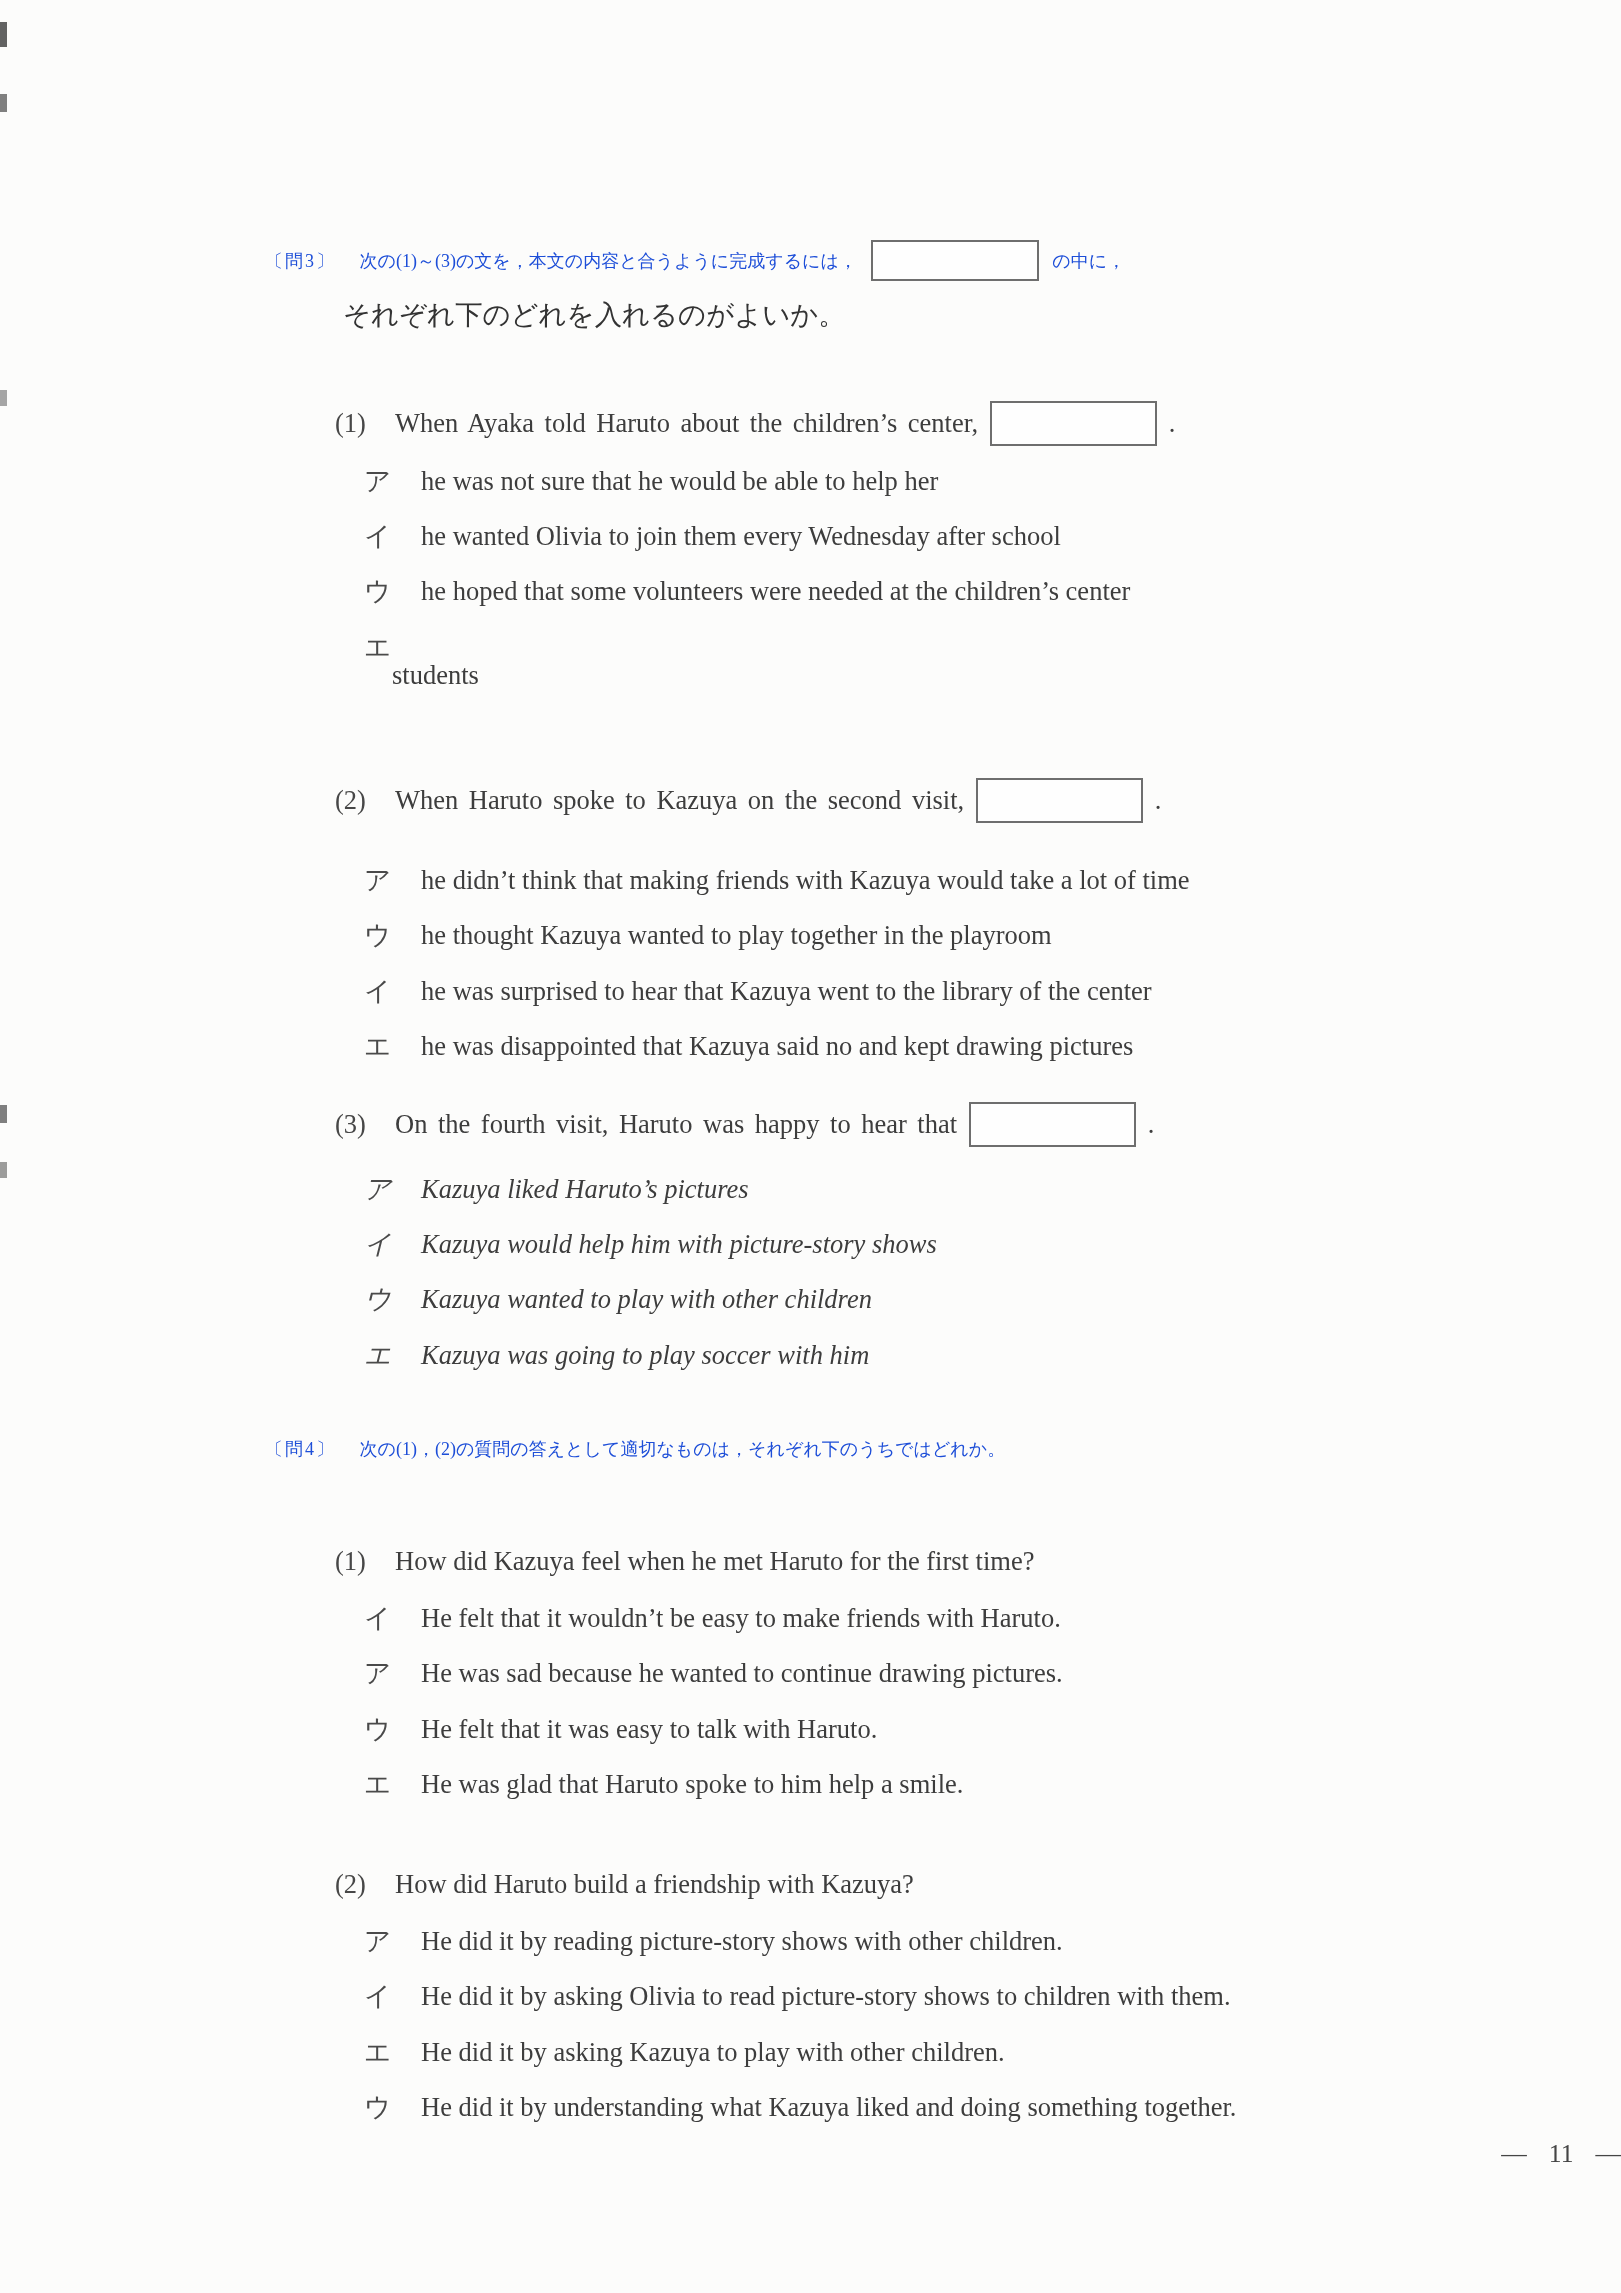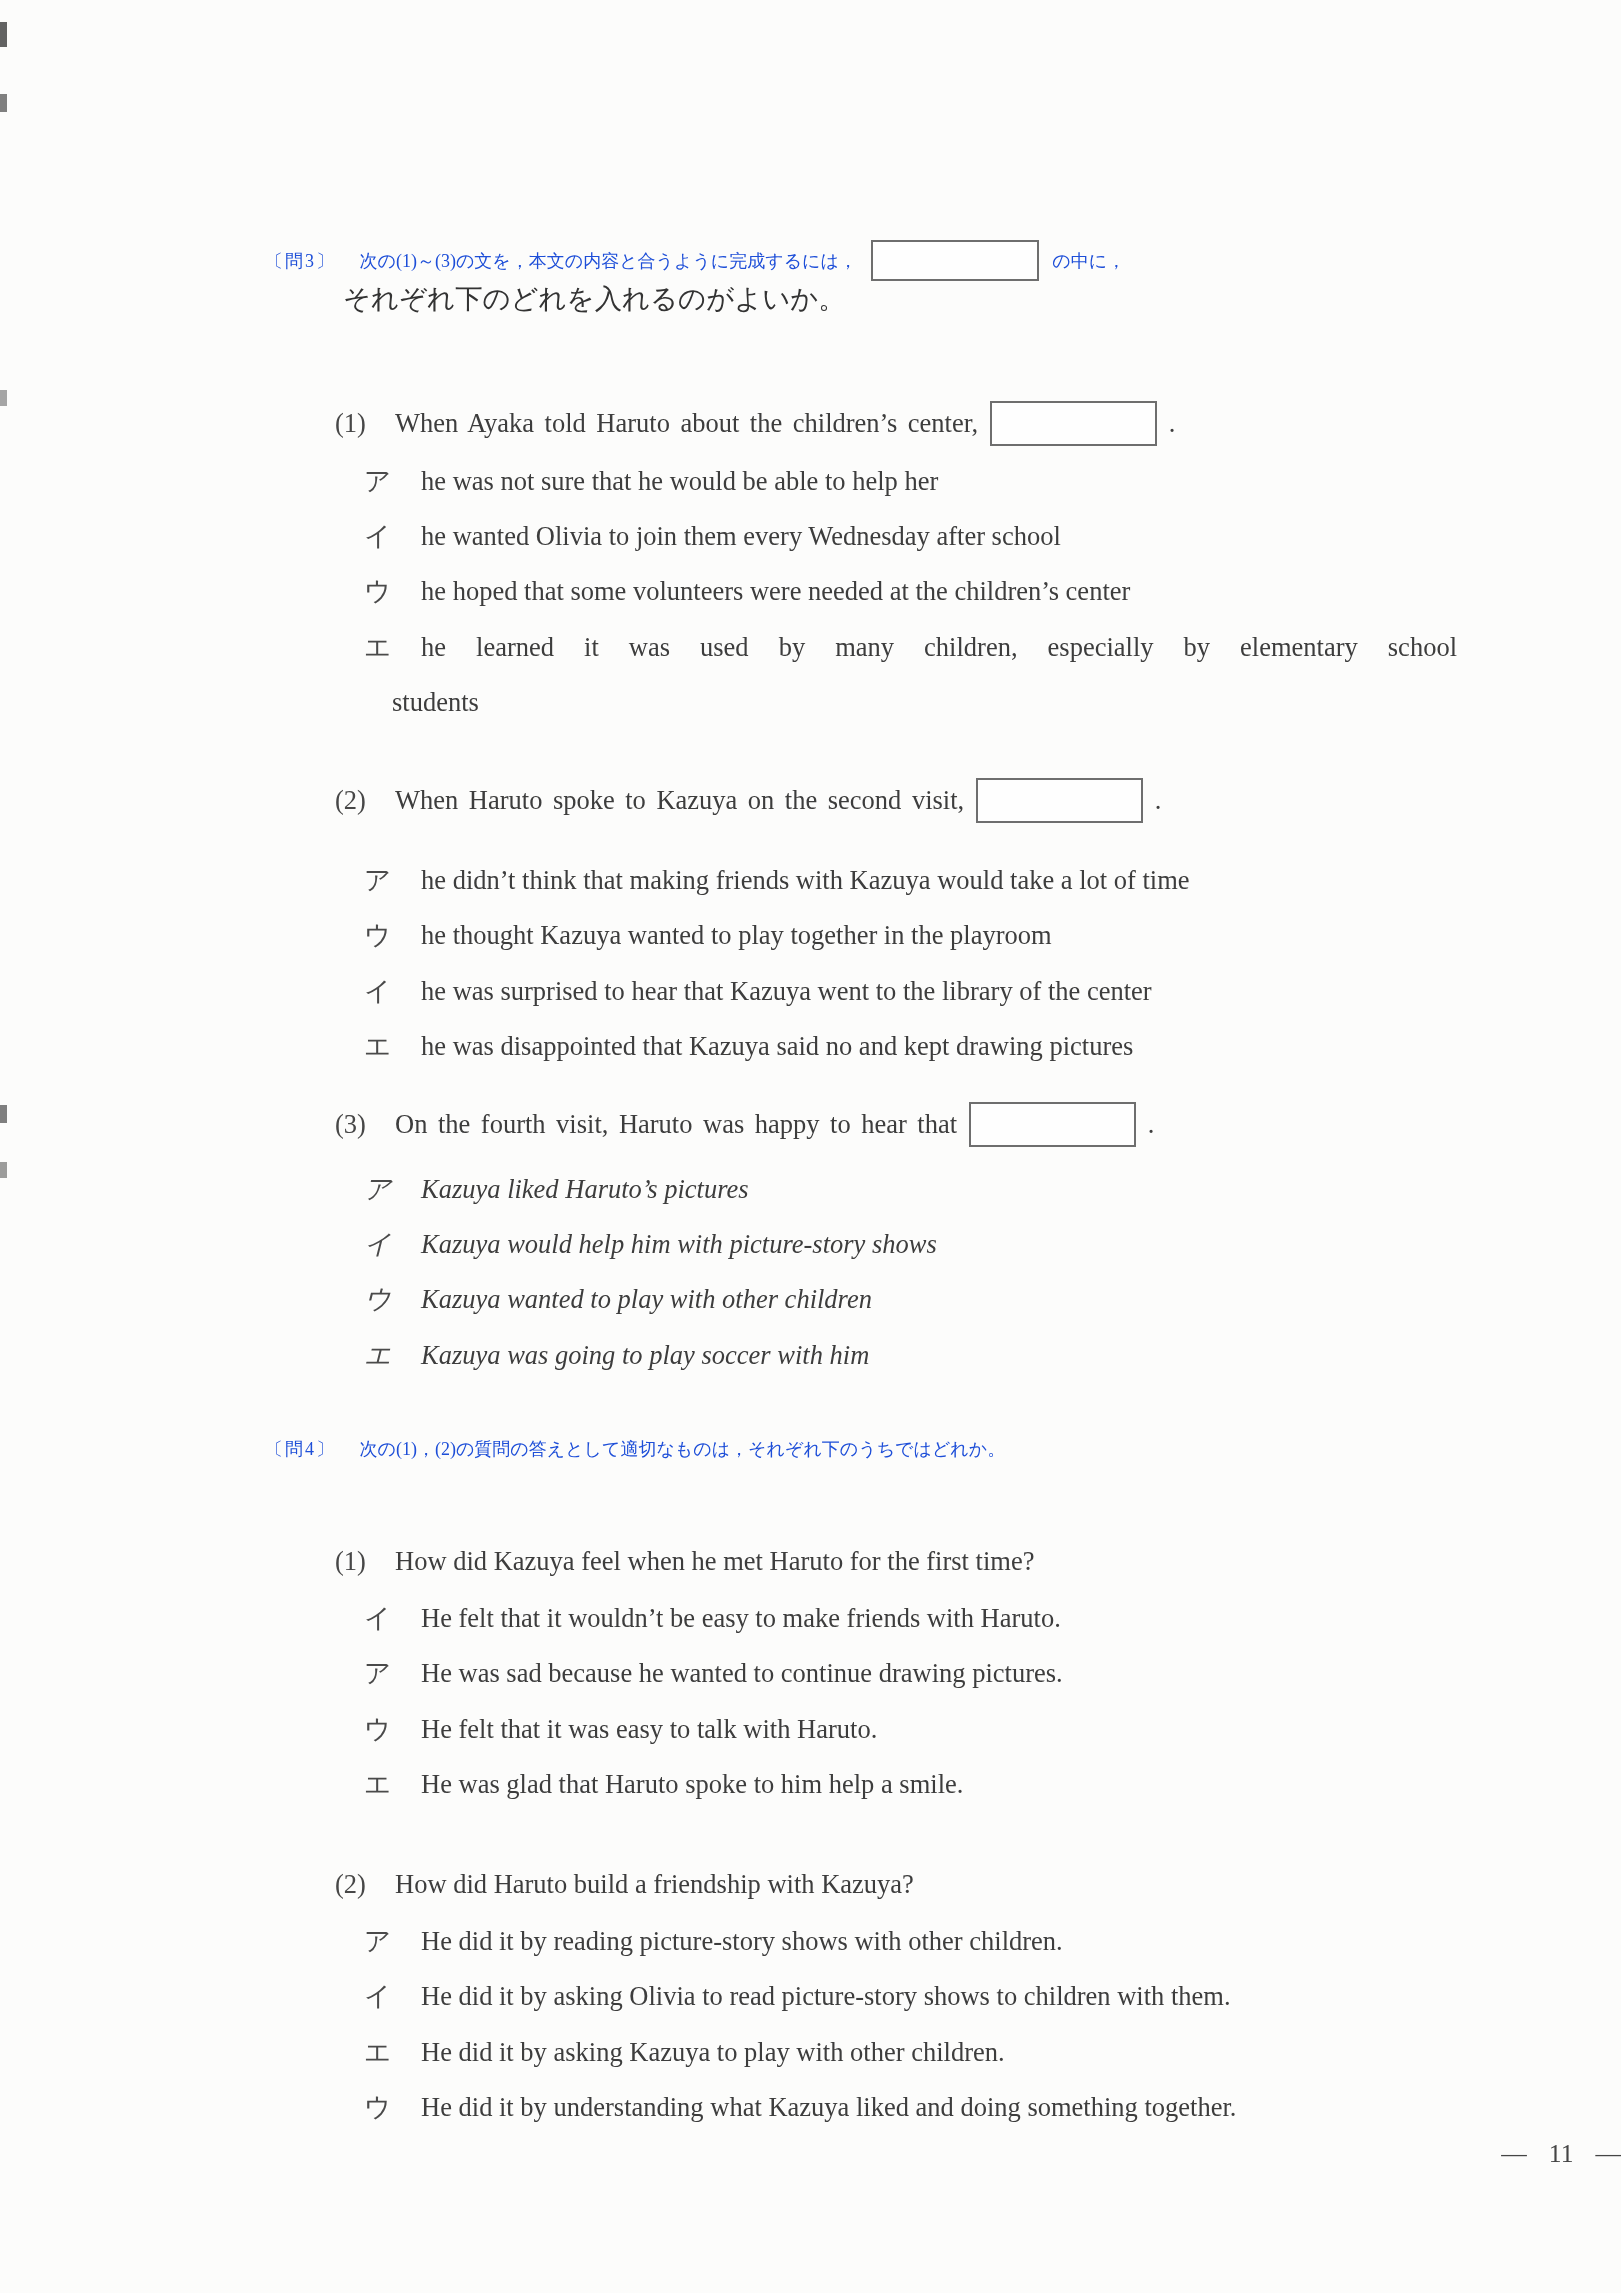--- a/index.html
+++ b/index.html
@@ -62,40 +62,40 @@
   <div class="mark" style="top:390px;height:15.7px;opacity:.45"></div>
   <div class="mark" style="top:1105px;height:17.6px"></div>
   <div class="mark" style="top:1162px;height:15.7px;opacity:.5"></div>
 
   <div class="sec-head1" style="top:238px;height:45px">
     <span class="sec-label">〔問3〕</span>
     <span class="sec-intro-part">次の(1)～(3)の文を，本文の内容と合うように完成するには，</span>
     <span class="head-box"></span>
     <span class="sec-intro-part">の中に，</span>
   </div>
-  <div class="sec-head2" style="top:281px">それぞれ下のどれを入れるのがよいか。</div>
+  <div class="sec-head2" style="top:297px">それぞれ下のどれを入れるのがよいか。</div>
 
   <div class="sec-head1" style="top:1431px;height:35px">
     <span class="sec-label">〔問4〕</span>
     <span class="sec-intro-part">次の(1)，(2)の質問の答えとして適切なものは，それぞれ下のうちではどれか。</span>
   </div>
 
   <div class="footer">— 11 —</div>
 <div class="question" style="top: 398px;">
       <div class="stem-row stem-box-row">
         <span class="q-num">(1)</span>
         <span class="stem-text">When Ayaka told Haruto about the children’s center,</span>
         <span class="blank-box"></span>
         <span class="stem-period">.</span>
       </div>
       <div class="opts" style="margin-top: 18.6px;">
         <div class="opt-row"><span class="opt-label">ア</span><span class="opt-text">he was not sure that he would be able to help her</span></div>
         <div class="opt-row"><span class="opt-label">イ</span><span class="opt-text">he wanted Olivia to join them every Wednesday after school</span></div>
         <div class="opt-row"><span class="opt-label">ウ</span><span class="opt-text">he hoped that some volunteers were needed at the children’s center</span></div>
-        <div class="opt-row"><span class="opt-label">エ</span><span class="opt-text jwrap"><span class="j-line">he learned it was used by many children, especially by elementary school</span><span class="cont-line">students</span></span></div>
+        <div class="opt-row"><span class="opt-label">エ</span><span class="opt-text jwrap"><span class="cont-line">students</span></span></div>
       </div>
     </div>
     <div class="question" style="top: 775px;">
       <div class="stem-row stem-box-row">
         <span class="q-num">(2)</span>
         <span class="stem-text">When Haruto spoke to Kazuya on the second visit,</span>
         <span class="blank-box"></span>
         <span class="stem-period">.</span>
       </div>
       <div class="opts" style="margin-top: 41px;">

